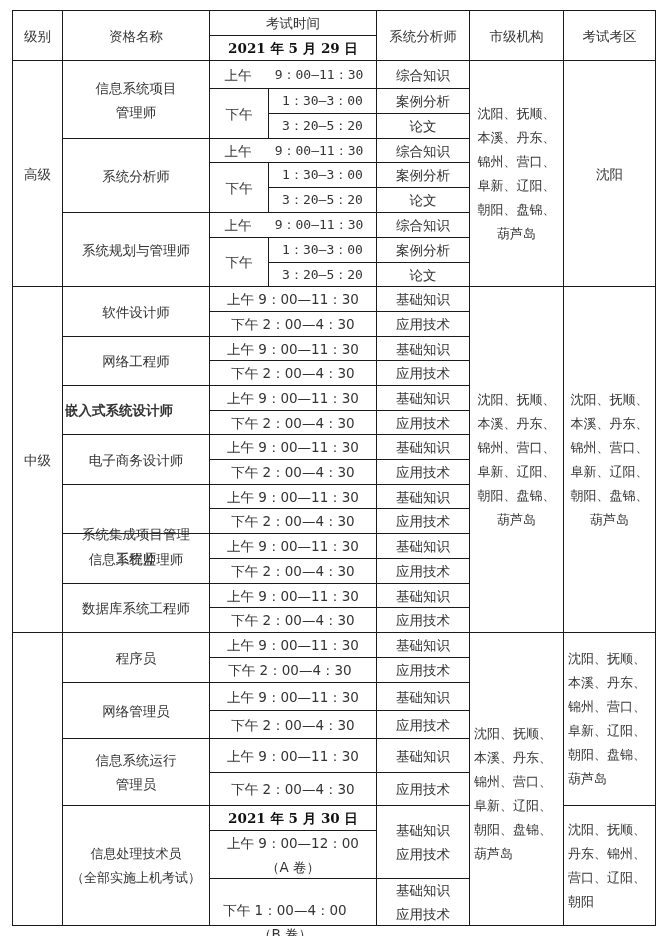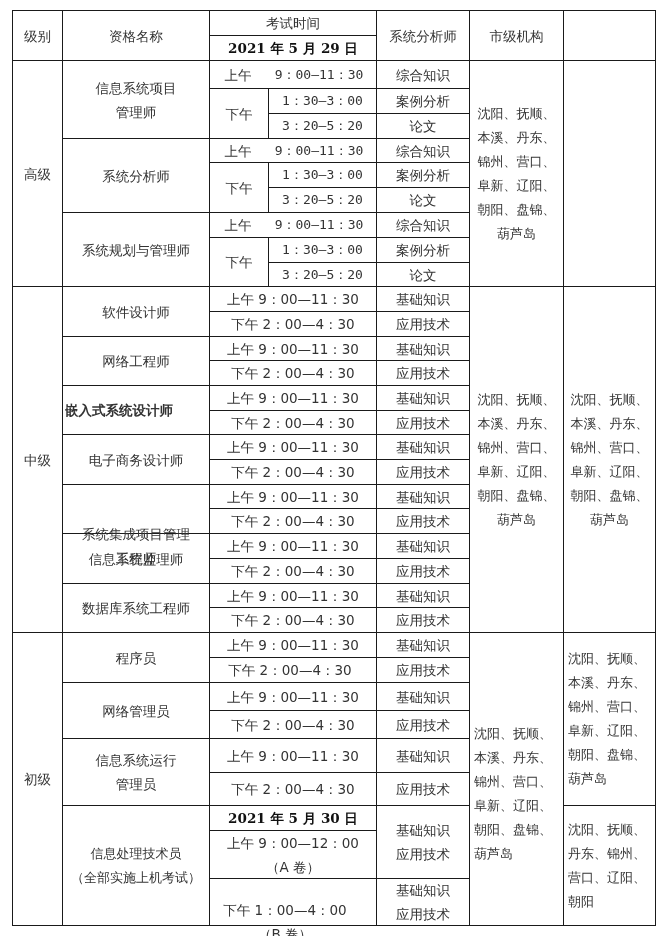--- a/index.html
+++ b/index.html
@@ -71,20 +71,21 @@
   <div class="line" style="left:563px;top:805px;width:93px;height:1px;"></div>
   <div class="line" style="left:209px;top:830px;width:167px;height:1px;"></div>
   <div class="line" style="left:209px;top:878px;width:260px;height:1px;"></div>
 
   <div class="cell" style="left:13px;top:11px;width:49px;height:49px;">级别</div>
   <div class="cell" style="left:63px;top:11px;width:146px;height:49px;">资格名称</div>
   <div class="cell" style="left:210px;top:11px;width:166px;height:24px;">考试时间</div>
   <div class="cell bold" style="left:210px;top:36px;width:166px;height:24px;">2021 年 5 月 29 日</div>
   <div class="cell" style="left:377px;top:11px;width:92px;height:49px;">系统分析师</div>
   <div class="cell" style="left:470px;top:11px;width:93px;height:49px;">市级机构</div>
+  <div class="cell" style="left:564px;top:11px;width:91px;height:49px;">考试考区</div>
 
   <div class="cell" style="left:13px;top:61px;width:49px;height:225px;">高级</div>
 
   <div class="cell" style="left:63px;top:61px;width:146px;height:77px;">信息系统项目
 管理师</div>
   <div class="cell" style="left:210px;top:61px;width:56px;height:27px;">上午</div>
   <div class="cell mono" style="left:262px;top:61px;width:114px;height:27px;">9：00—11：30</div>
   <div class="cell" style="left:210px;top:89px;width:58px;height:49px;">下午</div>
   <div class="cell mono" style="left:269px;top:89px;width:107px;height:24px;">1：30—3：00</div>
   <div class="cell mono" style="left:269px;top:114px;width:107px;height:24px;">3：20—5：20</div>
@@ -111,20 +112,21 @@
   <div class="cell" style="left:377px;top:213px;width:92px;height:24px;">综合知识</div>
   <div class="cell" style="left:377px;top:238px;width:92px;height:24px;">案例分析</div>
   <div class="cell" style="left:377px;top:263px;width:92px;height:23px;">论文</div>
 
   <div class="cell" style="left:470px;top:61px;width:93px;height:225px;font-size:13px;">沈阳、抚顺、
 本溪、丹东、
 锦州、营口、
 阜新、辽阳、
 朝阳、盘锦、
 葫芦岛</div>
+  <div class="cell" style="left:564px;top:61px;width:91px;height:225px;">沈阳</div>
 
   <div class="cell" style="left:13px;top:287px;width:49px;height:345px;">中级</div>
 
   <div class="cell" style="left:63px;top:287px;width:146px;height:49px;">软件设计师</div>
   <div class="cell" style="left:63px;top:337px;width:146px;height:48px;">网络工程师</div>
   <div class="cell" style="left:46px;top:386px;width:146px;height:48px;font-weight:bold;">嵌入式系统设计师</div>
   <div class="cell" style="left:63px;top:435px;width:146px;height:49px;">电子商务设计师</div>
   <div class="cell" style="left:63px;top:514px;width:146px;height:48px;margin-top:8px;">系统集成项目管理
 工程师</div>
   <div class="cell" style="left:63px;top:534px;width:146px;height:49px;">信息系统监理师</div>
@@ -166,21 +168,20 @@
 阜新、辽阳、
 朝阳、盘锦、
 葫芦岛</div>
   <div class="cell" style="left:564px;top:287px;width:91px;height:345px;font-size:13px;">沈阳、抚顺、
 本溪、丹东、
 锦州、营口、
 阜新、辽阳、
 朝阳、盘锦、
 葫芦岛</div>
 
-  <div class="cell" style="left:13px;top:633px;width:49px;height:292px;">初级</div>
 
   <div class="cell" style="left:63px;top:633px;width:146px;height:49px;">程序员</div>
   <div class="cell" style="left:63px;top:739px;width:146px;height:66px;">信息系统运行
 管理员</div>
   <div class="cell" style="left:63px;top:683px;width:146px;height:55px;">网络管理员</div>
   <div class="cell" style="left:63px;top:806px;width:146px;height:119px;font-size:13px;">信息处理技术员
 （全部实施上机考试）</div>
 
   <div class="cell" style="left:210px;top:633px;width:166px;height:24px;">上午 9：00—11：30</div>
   <div class="cell" style="left:210px;top:658px;width:160px;height:24px;">下午 2：00—4：30</div>

